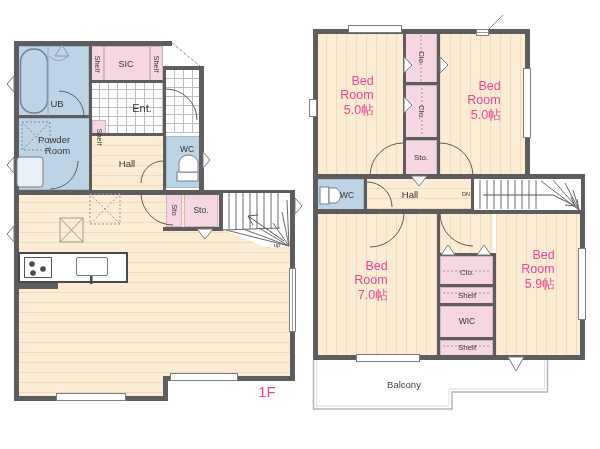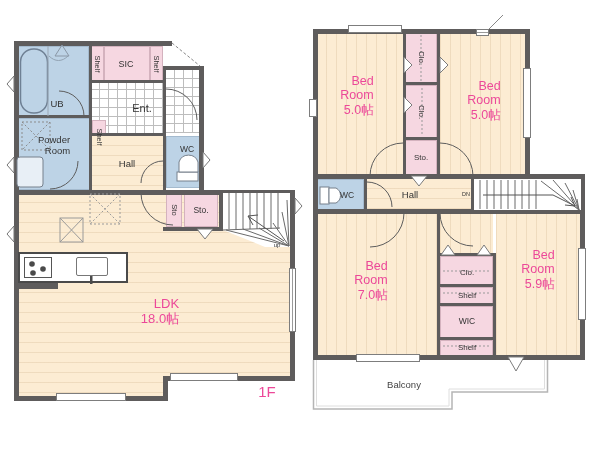--- a/index.html
+++ b/index.html
@@ -168,22 +168,20 @@
   <div class="lbl vert" style="left:156px;top:64px;font-size:7.5px;">Shelf</div>
   <div class="lbl" style="left:142px;top:108px;font-size:11px;">Ent.</div>
   <div class="lbl" style="left:54px;top:146px;font-size:9.5px;">Powder
 Room</div>
   <div class="lbl vert" style="left:99px;top:137px;font-size:7.5px;">Shelf</div>
   <div class="lbl" style="left:127px;top:164px;font-size:9.5px;">Hall</div>
   <div class="lbl" style="left:187px;top:150px;font-size:8.5px;">WC</div>
   <div class="lbl vert" style="left:174px;top:210px;font-size:7.5px;">Sto</div>
   <div class="lbl" style="left:201px;top:211px;font-size:8.5px;">Sto.</div>
   <div class="lbl" style="left:277px;top:245px;font-size:6px;">up</div>
-  <div class="lbl big" style="left:160px;top:312px;font-size:13px;">LDK
-18.0帖</div>
   <div class="lbl big" style="left:267px;top:392px;font-size:15px;">1F</div>
 
   <div class="lbl big" style="left:357px;top:96px;font-size:12.5px;">Bed
 Room
 5.0帖</div>
   <div class="lbl vert" style="left:421px;top:58px;font-size:8px;">Clo.</div>
   <div class="lbl vert" style="left:421px;top:112px;font-size:8px;">Clo.</div>
   <div class="lbl" style="left:421px;top:158px;font-size:8px;">Sto.</div>
   <div class="lbl big" style="left:484px;top:101px;font-size:12.5px;">Bed
 Room

